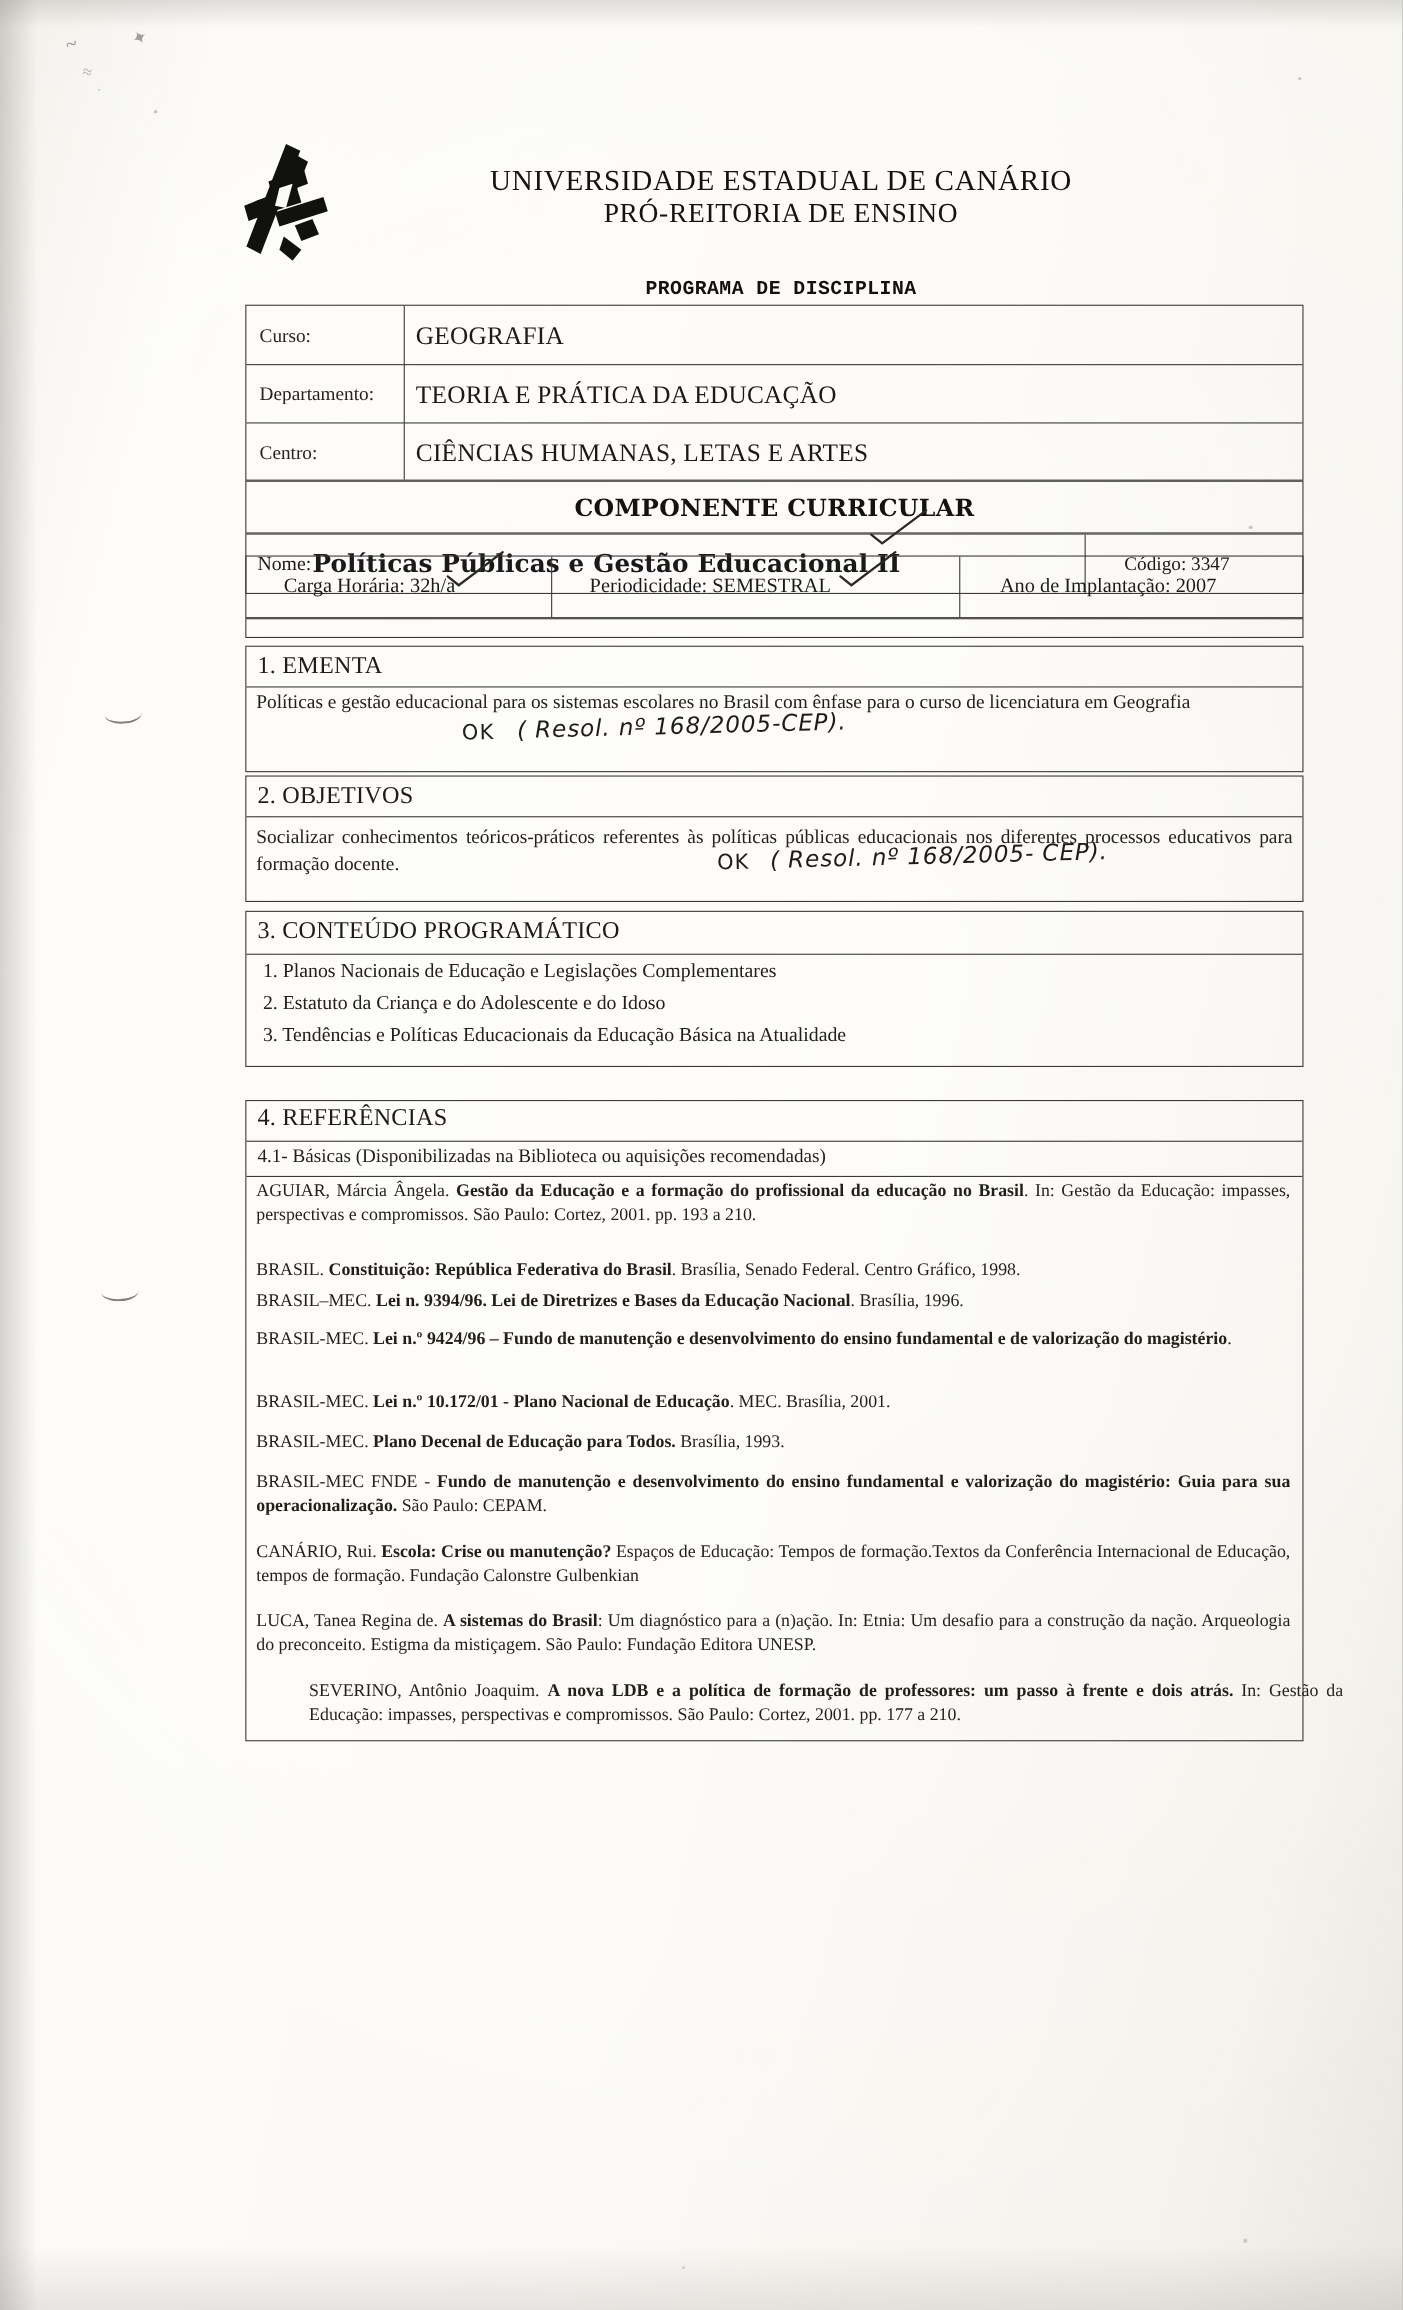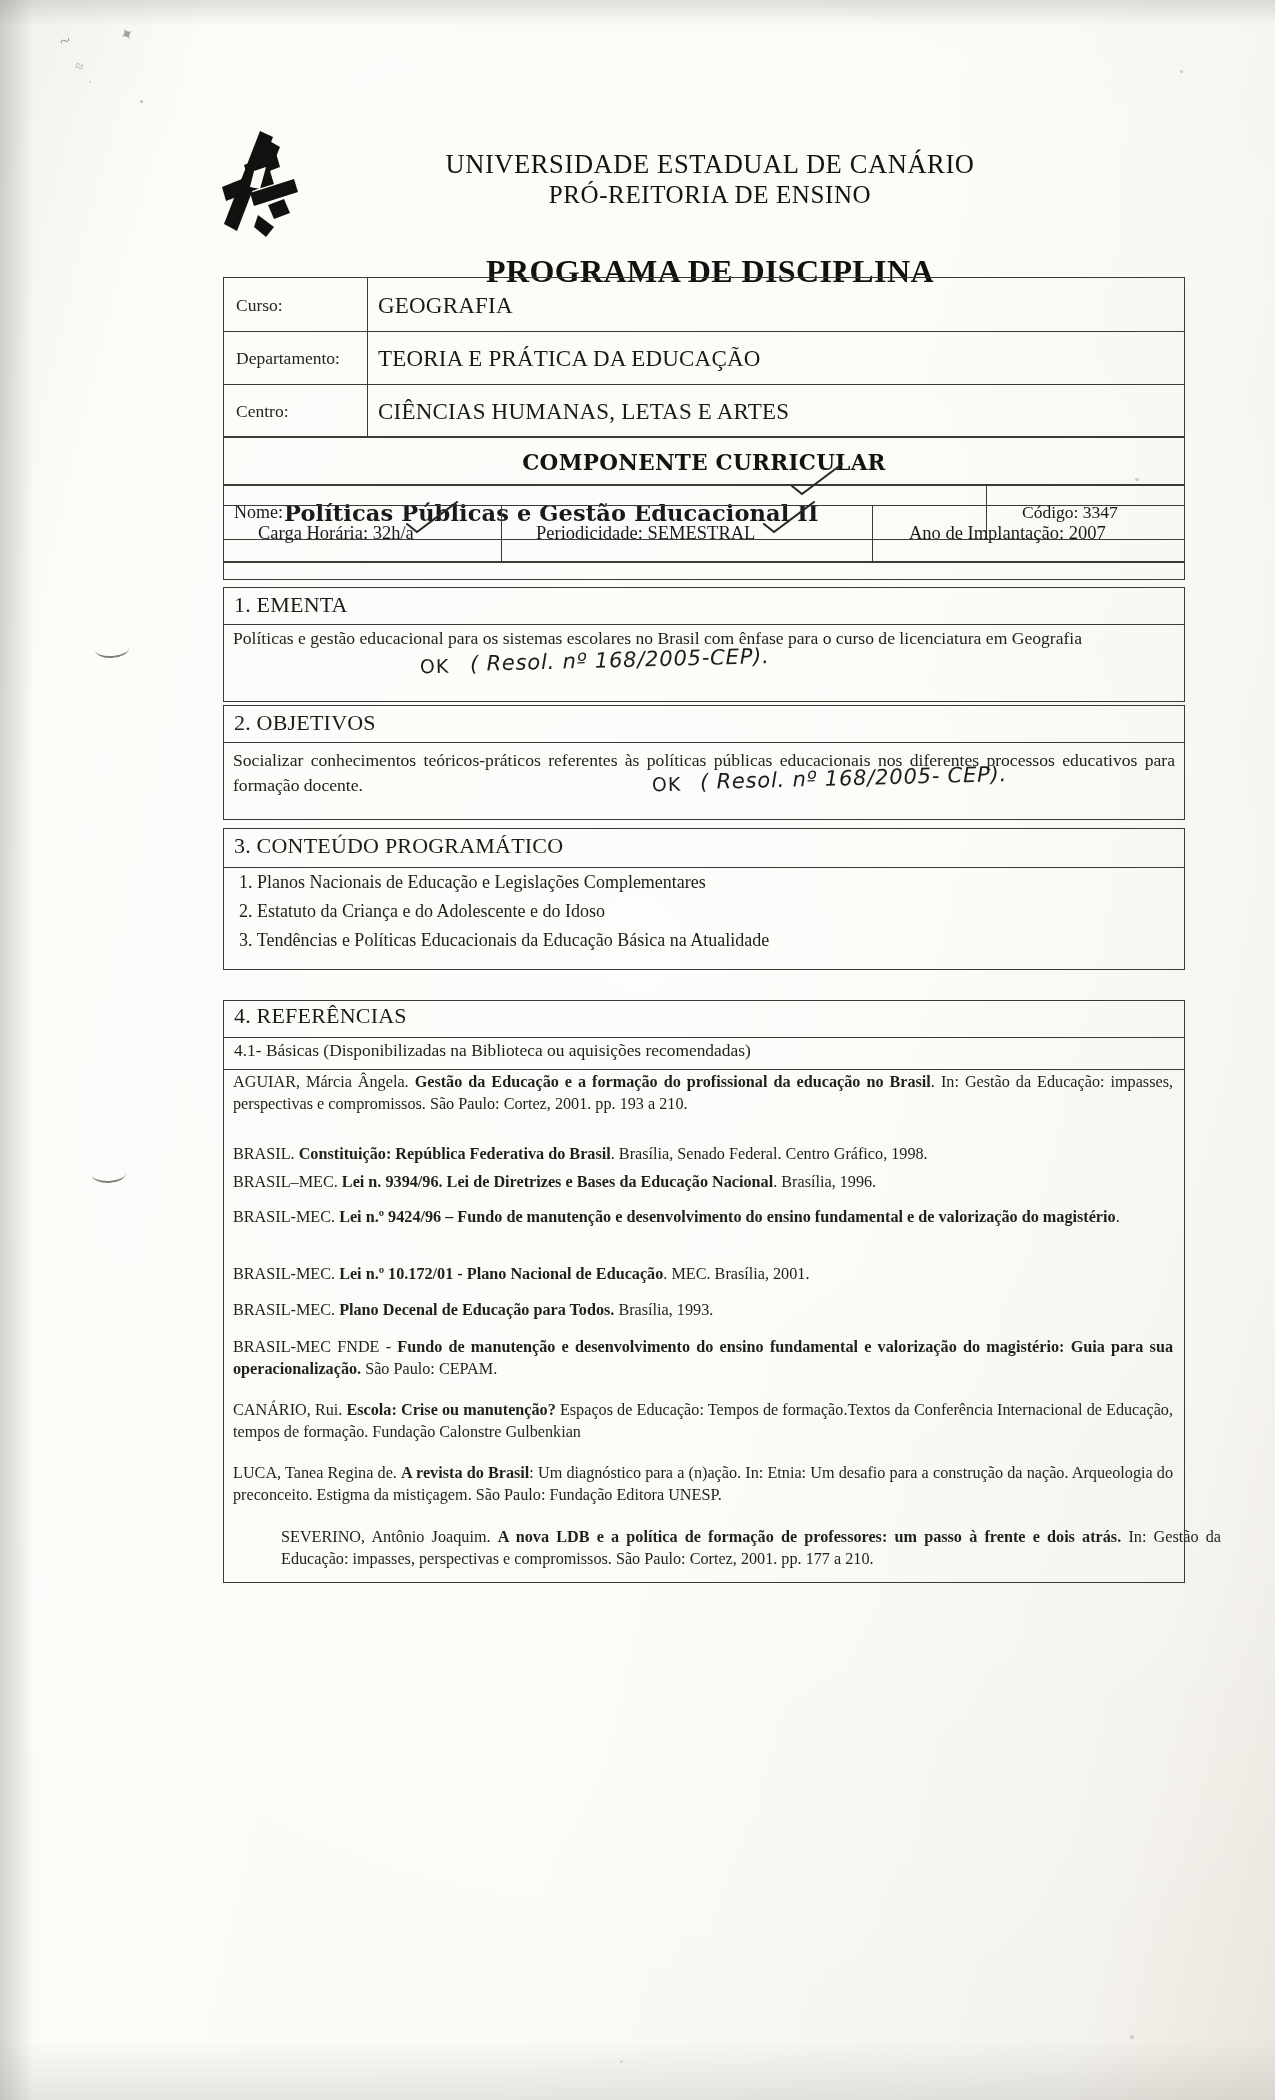--- a/index.html
+++ b/index.html
@@ -88,23 +88,23 @@
     line-height: 1.22;
     color: #14130f;
   }
   .univ-title .l2 { font-size: 25px; }
 
   .programa {
     position: absolute;
     left: 330px; top: 253px;
     width: 760px;
     text-align: center;
-    font-size: 32px;
+    font-size: 18px;
     font-weight: bold;
-    font-family: Liberation Serif, serif;
+    font-family: Liberation Mono, monospace;
     letter-spacing: .4px;
     color: #121110;
   }
 
   
   .tbl {
     position: absolute;
     border: 1.6px solid #3b3a37;
     box-sizing: border-box;
     background: transparent;
@@ -364,16 +364,16 @@
   <div class="ref-sub" style="left:234px; top:1040px;">4.1- Básicas (Disponibilizadas na Biblioteca ou aquisições recomendadas)</div>
 
   <div class="ref" style="left:233px; top:1072px; width:940px;"><span>AGUIAR, Márcia Ângela. </span><b>Gestão da Educação e a formação do profissional da educação no Brasil</b><span>. In: Gestão da Educação: impasses, perspectivas e compromissos. São Paulo: Cortez, 2001. pp. 193 a 210.</span></div>
   <div class="ref" style="left:233px; top:1144px; width:940px;"><span>BRASIL. </span><b>Constituição:  República Federativa do Brasil</b><span>. Brasília, Senado Federal. Centro Gráfico, 1998.</span></div>
   <div class="ref" style="left:233px; top:1172px; width:940px;"><span>BRASIL–MEC. </span><b>Lei n. 9394/96. Lei de Diretrizes e Bases da Educação Nacional</b><span>. Brasília, 1996.</span></div>
   <div class="ref" style="left:233px; top:1207px; width:940px;"><span>BRASIL-MEC. </span><b>Lei n.º 9424/96 – Fundo de manutenção e desenvolvimento do ensino fundamental e de valorização do magistério</b><span>.</span></div>
   <div class="ref" style="left:233px; top:1264px; width:940px;"><span>BRASIL-MEC. </span><b>Lei n.º 10.172/01 - Plano Nacional de Educação</b><span>. MEC. Brasília, 2001.</span></div>
   <div class="ref" style="left:233px; top:1300px; width:940px;"><span>BRASIL-MEC. </span><b>Plano Decenal de Educação para Todos.</b><span> Brasília, 1993.</span></div>
   <div class="ref" style="left:233px; top:1337px; width:940px;"><span>BRASIL-MEC FNDE - </span><b>Fundo de manutenção e desenvolvimento  do ensino fundamental e valorização do magistério: Guia para sua operacionalização.</b><span> São Paulo: CEPAM.</span></div>
   <div class="ref" style="left:233px; top:1400px; width:940px;"><span>CANÁRIO, Rui. </span><b>Escola: Crise ou manutenção?</b><span> Espaços de Educação: Tempos de formação.Textos da Conferência Internacional de Educação, tempos de formação. Fundação Calonstre Gulbenkian</span></div>
-  <div class="ref" style="left:233px; top:1463px; width:940px;"><span>LUCA, Tanea Regina de. </span><b>A revista do Brasil</b><span>: Um diagnóstico para a (n)ação. In: Etnia: Um desafio para a construção da nação. Arqueologia do preconceito. Estigma da mistiçagem. São Paulo: Fundação Editora UNESP.</span></div>
+  <div class="ref" style="left:233px; top:1463px; width:940px;"><span>LUCA, Tanea Regina de. </span><b>A sistemas do Brasil</b><span>: Um diagnóstico para a (n)ação. In: Etnia: Um desafio para a construção da nação. Arqueologia do preconceito. Estigma da mistiçagem. São Paulo: Fundação Editora UNESP.</span></div>
   <div class="ref" style="left:233px; top:1527px; width:940px;margin-left:48px;"><span>SEVERINO, Antônio Joaquim. </span><b>A nova LDB e a política de formação de professores: um passo à frente e dois atrás.</b><span> In: Gestão da Educação: impasses, perspectivas e compromissos. São Paulo: Cortez, 2001. pp. 177 a 210.</span></div>
 
 </div>
 
 </body></html>

